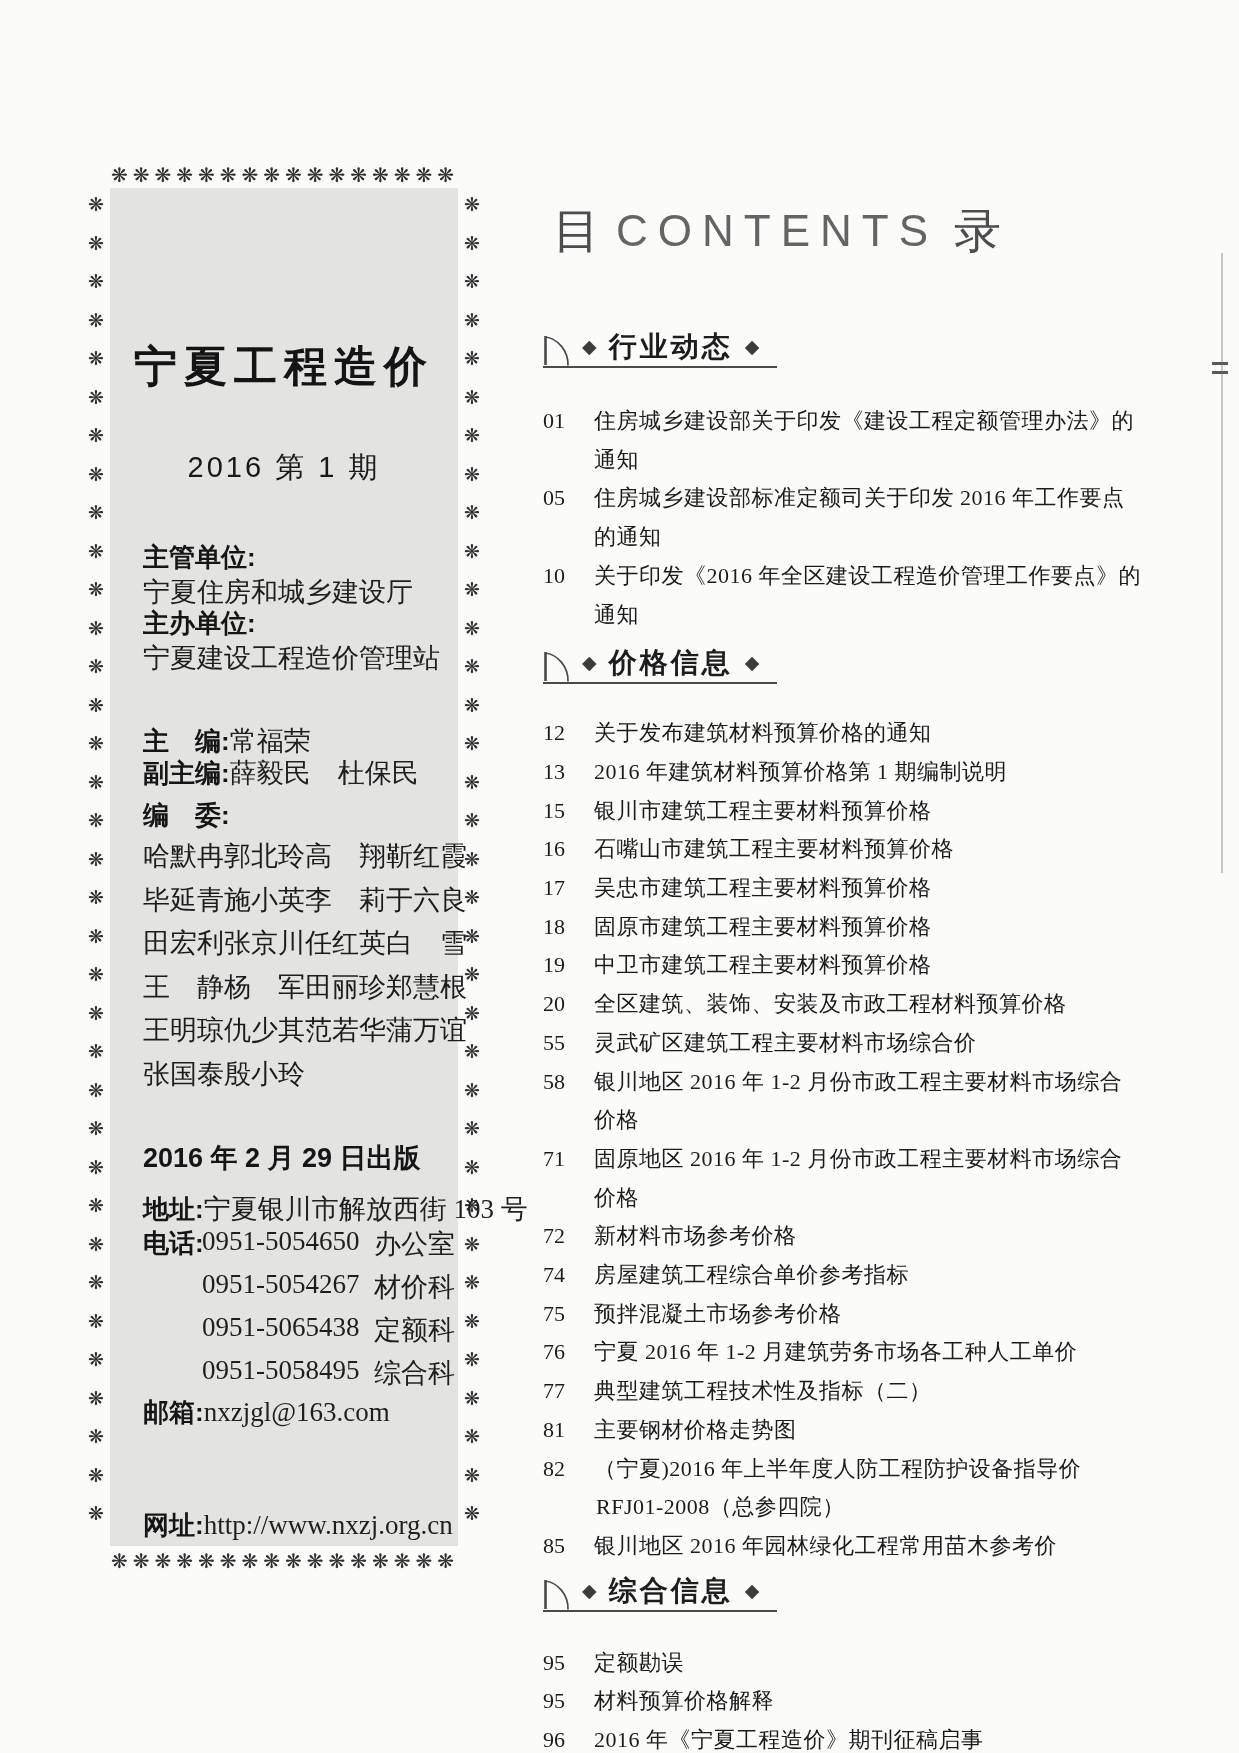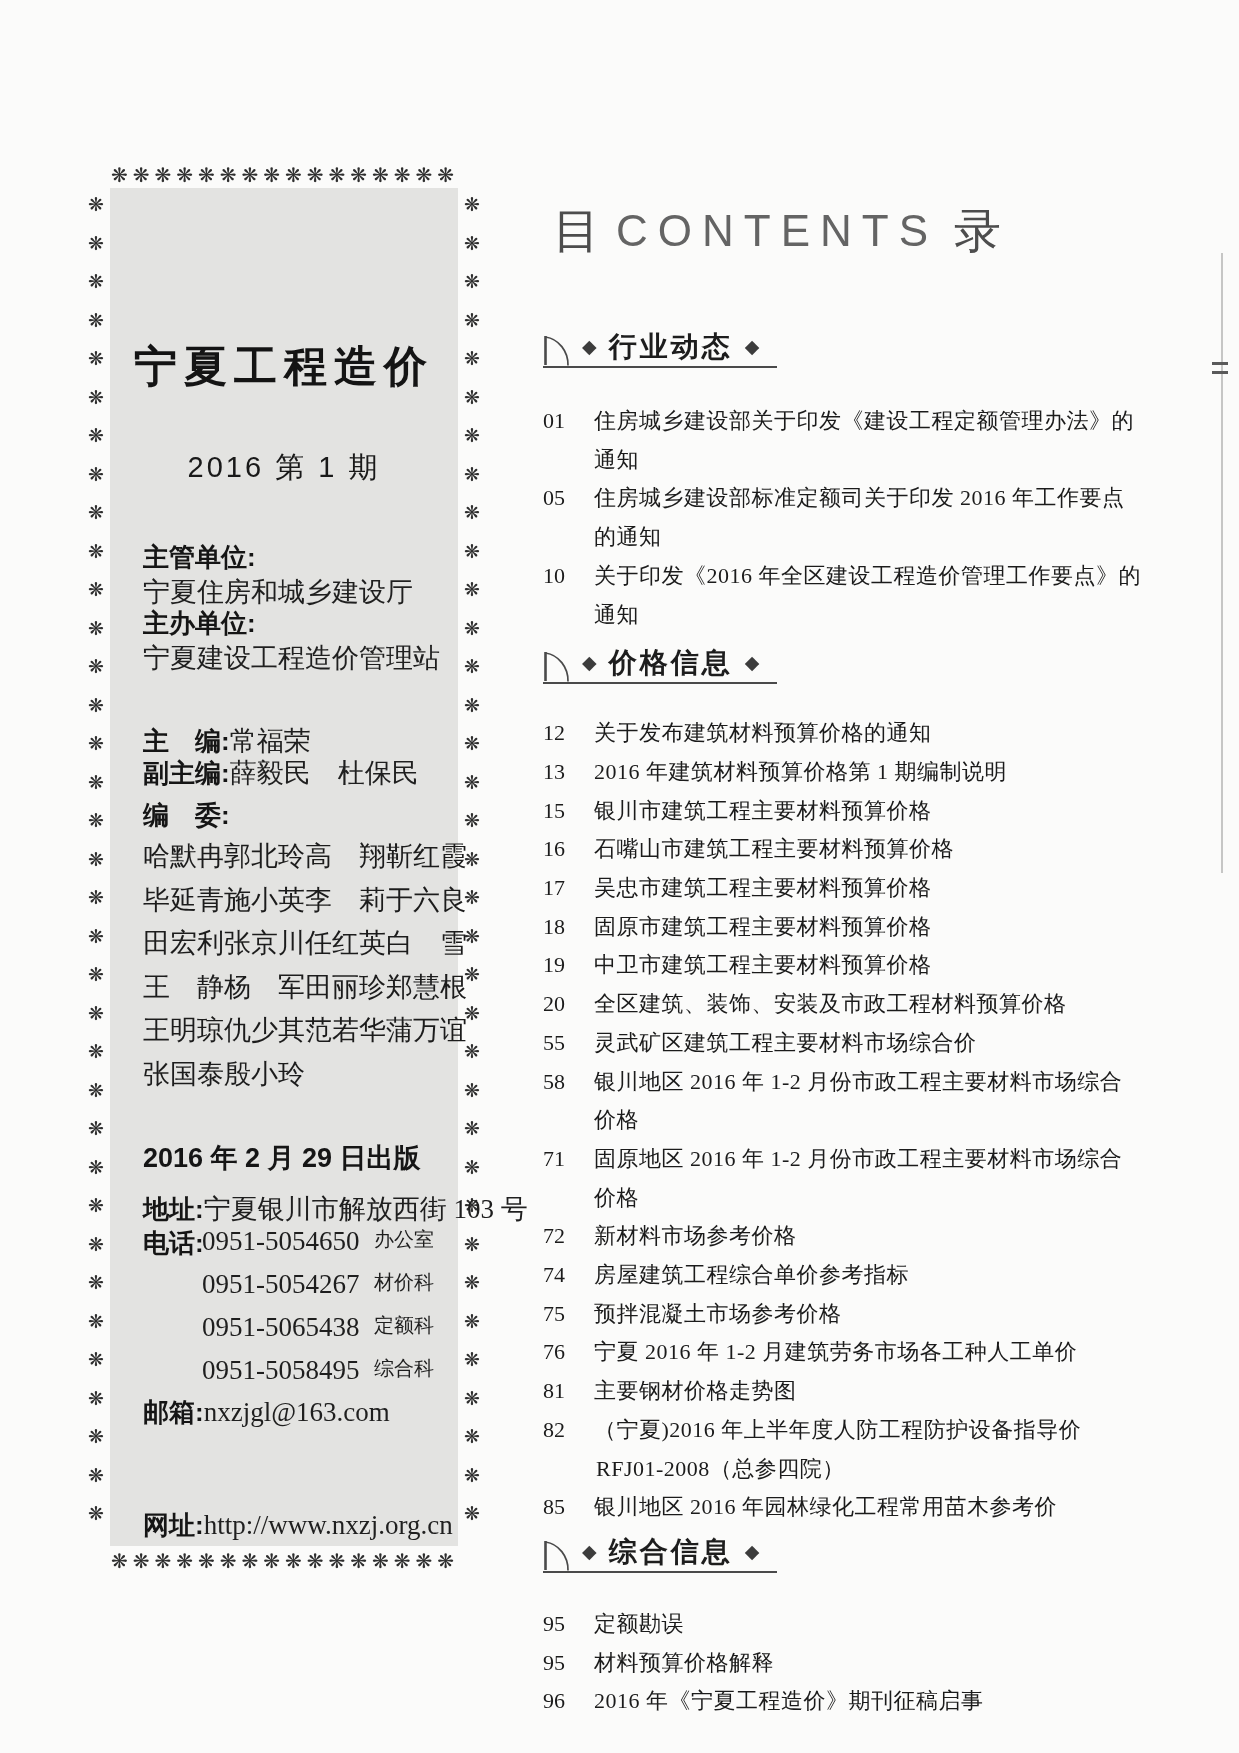--- a/index.html
+++ b/index.html
@@ -45,21 +45,21 @@
   }
   .committee-grid span{white-space:nowrap;}
 
   .cv-publish{top:952px;font-weight:bold;font-size:27px;}
   .cv-address{top:995px;margin-top:8px;} .cv-email{top:1207px;} .cv-website{top:1320px;}
 
   .phone-rows{top:1038px;left:33px !important;right:0 !important;}
   .phone-row{display:flex;height:43px;align-items:flex-start;font-size:26px;white-space:nowrap;}
   .phone-row .p-label{width:59px;font-weight:bold;color:#151515;}
   .phone-row .p-number{width:172px;font-family:"Liberation Serif", serif;font-size:27px;}
-  .phone-row .p-dept{font-family:Liberation Sans, sans-serif;font-size:20px;}
+  .phone-row .p-dept{font-family:Liberation Sans, sans-serif;font-size:27px;}
 
   
   .toc{position:absolute;left:543px;top:200px;width:600px;}
   .toc-title{display:flex;align-items:center;margin-left:10px;height:62px;color:#565656;}
   .toc-title .cjk{font-size:47px;font-weight:500;color:#4d4d4d;}
   .toc-title .word{font-size:44px;letter-spacing:10px;margin:0 16px;color:#646464;font-family:"Liberation Sans", sans-serif;}
 
   .section-header{
     display:flex;align-items:flex-end;width:max-content;
     border-bottom:2px solid #4a4a4a;padding:0 18px 4px 0;gap:12px;
@@ -337,20 +337,24 @@
   </div>
           <div class="toc-item">
     <span class="page-num">75</span>
     <span class="titles"><span class="t1">预拌混凝土市场参考价格</span></span>
   </div>
           <div class="toc-item">
     <span class="page-num">76</span>
     <span class="titles"><span class="t1">宁夏 2016 年 1-2 月建筑劳务市场各工种人工单价</span></span>
   </div>
           <div class="toc-item">
+    <span class="page-num">77</span>
+    <span class="titles"><span class="t1">典型建筑工程技术性及指标（二）</span></span>
+  </div>
+          <div class="toc-item">
     <span class="page-num">81</span>
     <span class="titles"><span class="t1">主要钢材价格走势图</span></span>
   </div>
           <div class="toc-item">
     <span class="page-num">82</span>
     <span class="titles"><span class="t1">（宁夏)2016 年上半年度人防工程防护设备指导价</span><span class="t2">RFJ01-2008（总参四院）</span></span>
   </div>
           <div class="toc-item">
     <span class="page-num">85</span>
     <span class="titles"><span class="t1">银川地区 2016 年园林绿化工程常用苗木参考价</span></span>

